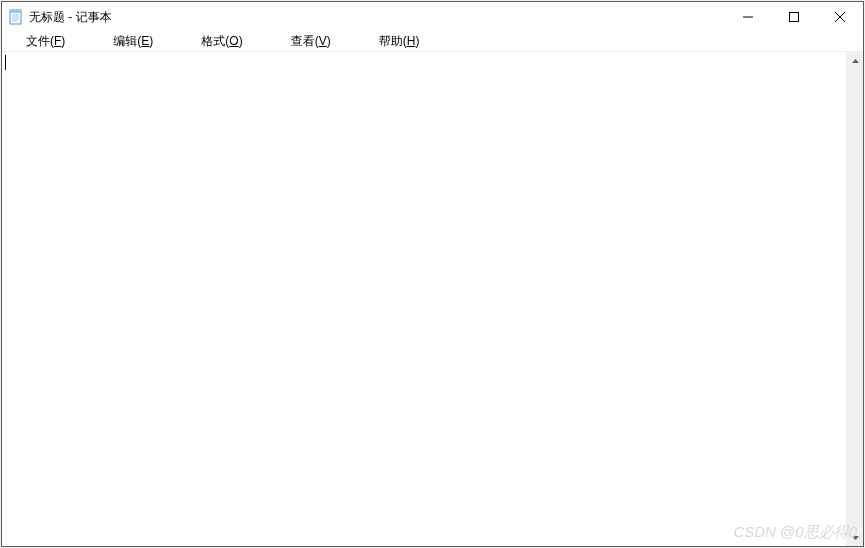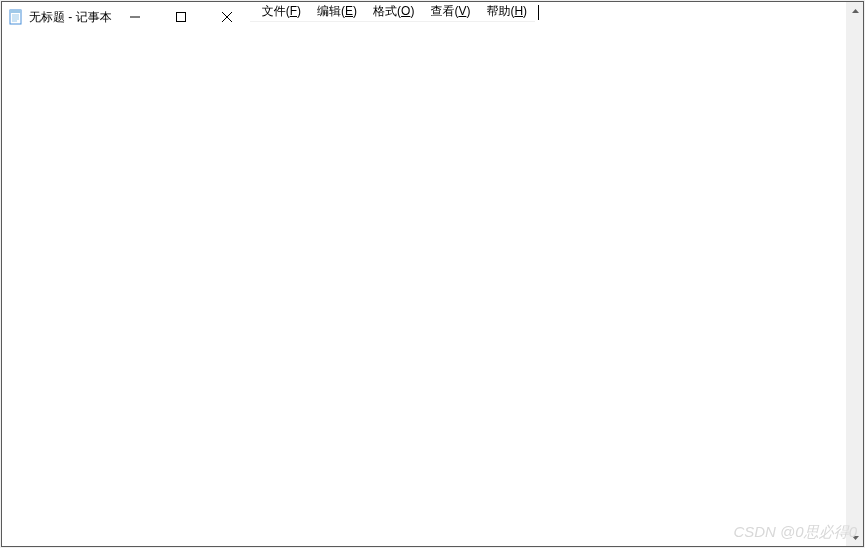--- a/index.html
+++ b/index.html
@@ -16,21 +16,21 @@
       overflow: hidden;
       position: relative;
     }
     .window {
       width: 863px;
       height: 546px;
       background: #ffffff;
       border: 1px solid #5a5a5a;
       margin: 1px;
       display: flex;
-      flex-direction: row;
+      flex-direction: column;
       position: relative;
     }
     .titlebar {
       height: 30px;
       background: #ffffff;
       display: flex;
       align-items: center;
       padding-left: 6px;
     }
     .titlebar-icon {
@@ -58,22 +58,23 @@
       justify-content: center;
       cursor: pointer;
       background: transparent;
       border: none;
     }
     .menubar {
       height: 20px;
       background: #ffffff;
       display: flex;
       align-items: center;
-      padding-left: 4px;
+      padding-left: 16px;
       border-bottom: 1px solid #f0f0f0;
+      gap: 32px;
     }
     .menu-item {
       padding: 2px 8px;
       font-size: 12px;
       color: #000;
       cursor: pointer;
     }
     .menu-item u {
       text-decoration: underline;
     }

